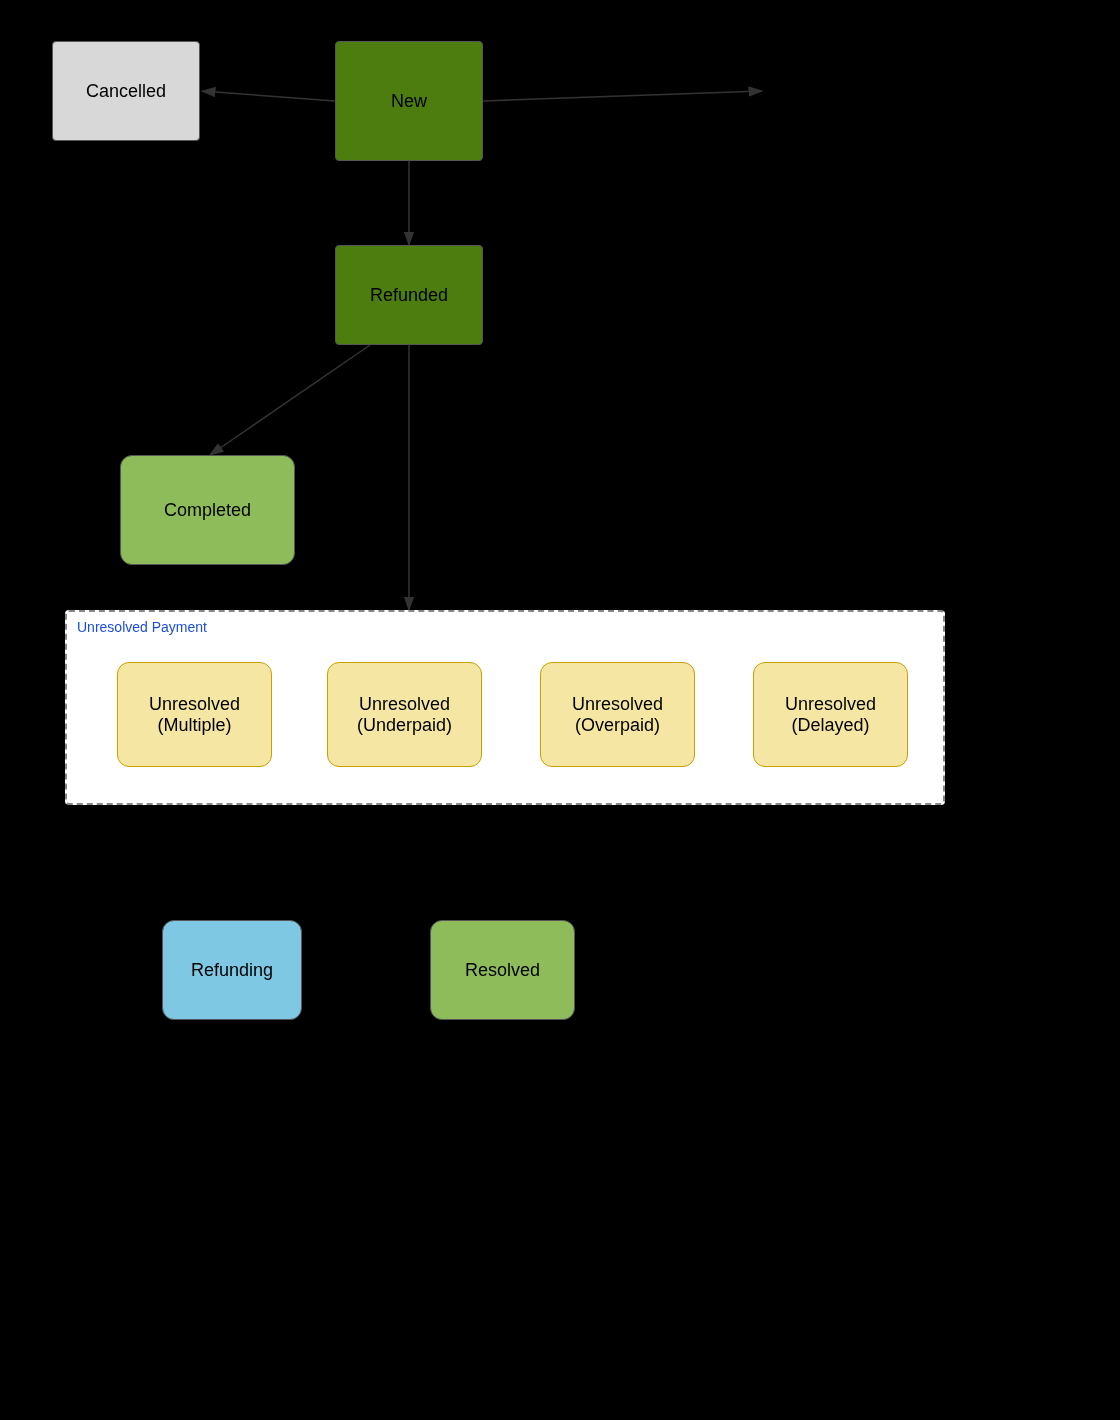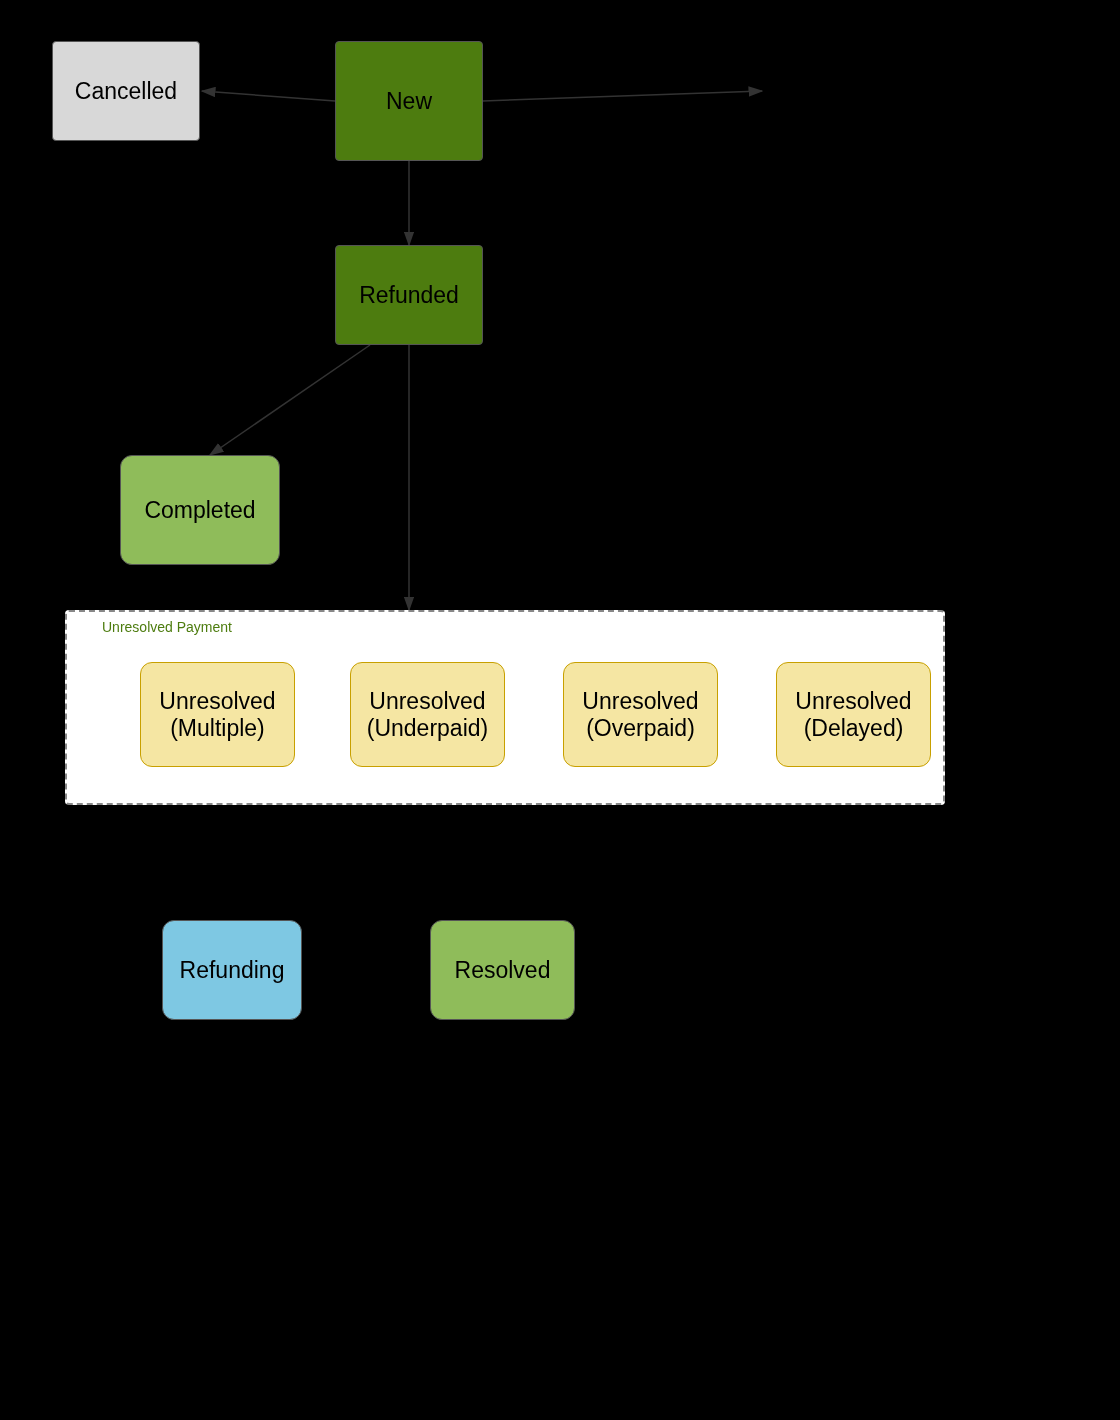--- a/index.html
+++ b/index.html
@@ -18,55 +18,54 @@
       height: 1420px;
     }
 
     
     .state-node {
       position: absolute;
       display: flex;
       align-items: center;
       justify-content: center;
       text-align: center;
-      font-size: 23px;
+      font-size: 18px;
       font-weight: normal;
       border: 1.5px solid #555;
     }
 
     .node-rounded {
       border-radius: 12px;
     }
 
     .node-square {
       border-radius: 4px;
     }
 
     
     .bg-grey { background: #d8d8d8; }
     .bg-white { background: #4d7c0f; }
     .bg-green { background: #8fbc5a; }
-    .bg-yellow { background: #f5e6a3; border-color: #c8a000; margin-left: 23px; }
+    .bg-yellow { background: #f5e6a3; border-color: #c8a000; }
     .bg-blue { background: #7ec8e3; }
     .bg-lightgreen { background: #8fbc5a; justify-content: center; }
 
     
     .unresolved-container {
       position: absolute;
       border: 2px dashed #888;
       background: #fff;
       border-radius: 4px;
     }
 
     .unresolved-label {
       position: absolute;
       font-size: 14px;
-      color: #4d7c0f;
+      color: #1d4ed8;
       line-height: 1.3;
-      margin-left: 25px;
     }
 
     
     .arrows-svg {
       position: absolute;
       top: 0;
       left: 0;
       width: 1120px;
       height: 1420px;
       pointer-events: none;
@@ -111,21 +110,21 @@
 
   <div class="state-node node-square bg-white" style="left:335px; top:41px; width:148px; height:120px;">
     <span>New</span>
   </div>
 
 
   <div class="state-node node-square bg-white" style="left:335px; top:245px; width:148px; height:100px;">
     <span>Refunded</span>
   </div>
 
-  <div class="state-node node-rounded bg-green" style="left:120px; top:455px; width:160px; height:110px;">
+  <div class="state-node node-rounded bg-green" style="left:120px; top:455px; width:175px; height:110px;">
     <span>Completed</span>
   </div>
 
   <div class="unresolved-container" style="left:65px; top:610px; width:880px; height:195px;">
     <div class="unresolved-label" style="top:6px; left:10px;">Unresolved
 Payment</div>
 
     <div class="state-node node-rounded bg-yellow" style="position:absolute; left:50px; top:50px; width:155px; height:105px; text-align:center;">
       <span>Unresolved<br>(Multiple)</span>
     </div>

